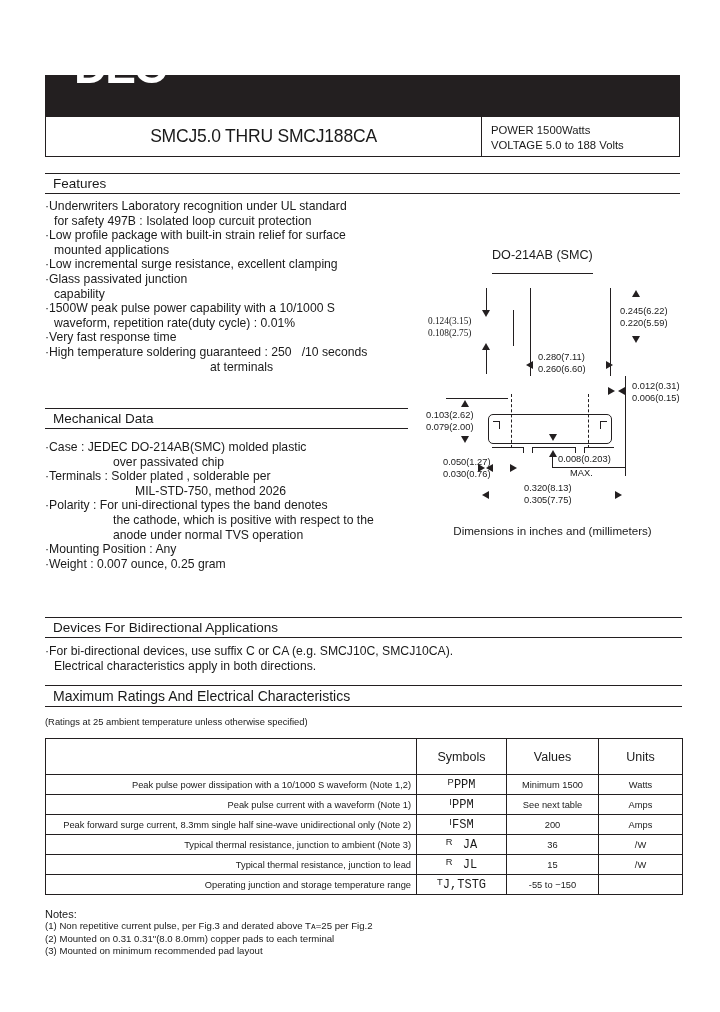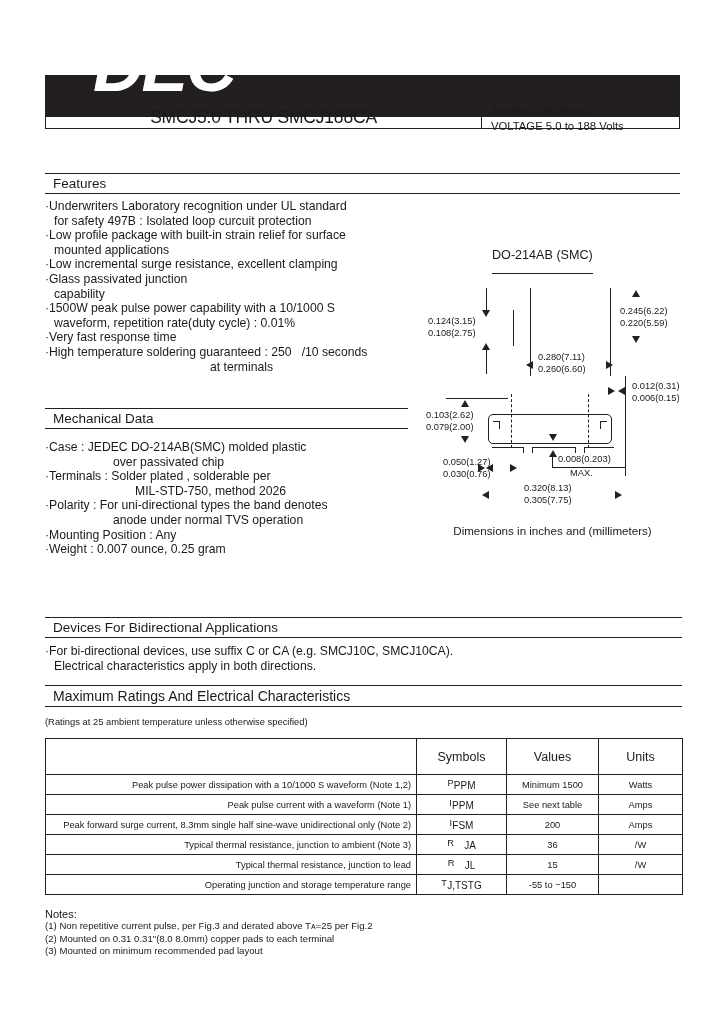--- a/index.html
+++ b/index.html
@@ -15,34 +15,34 @@
     overflow: hidden;
   }
   .page { position: absolute; left: 0; top: 0; width: 720px; height: 1012px; }
 
   
   .logo-bar {
     position: absolute; left: 45px; top: 75px; width: 635px; height: 42px;
     background: #231f20;
   }
   .logo-text {
-    position: absolute; left: 93px; top: 34px;
+    position: absolute; left: 74px; top: 34px;
     font-family: "Liberation Sans", sans-serif;
-    font-weight: bold; font-style: italic;
-    font-size: 70px; line-height: 66px;
+    font-weight: bold; 
+    font-size: 46px; line-height: 66px;
     letter-spacing: -2px;
     color: #231f20;
     z-index: 3;
     -webkit-text-stroke: 0;
   }
   .logo-text .knock {
     color: #ffffff;
   }
   .title-box {
-    position: absolute; left: 45px; top: 106px; width: 635px; height: 23px;
+    position: absolute; left: 45px; top: 117px; width: 635px; height: 40px;
     border: 1.6px solid #231f20; border-top: none;
     display: flex;
   }
   .title-main {
     flex: 1 1 auto;
     display: flex; align-items: center; justify-content: center;
     font-size: 17.5px; letter-spacing: -0.2px;
   }
   .title-right {
     width: 198px; flex: 0 0 198px;
@@ -118,21 +118,21 @@
     font-size: 9.3px;
     height: 20px;
     vertical-align: middle;
   }
   .rt .c-desc  { width: 371px; text-align: right; }
   .rt .c-sym   { width: 90px;  text-align: center; }
   .rt .c-val   { width: 92px;  text-align: center; }
   .rt .c-unit  { width: 84px;  text-align: center; }
   .rt thead td { height: 36px; font-size: 12.5px; text-align: center; }
   .rt thead td.c-desc { border-right: 1.5px solid #231f20; }
-  .rt sub { font-size: 10px; }
+  .rt sub { font-size: 12px; font-family: Liberation Mono, monospace; }
   .sym { letter-spacing: 0.2px; }
 
   .notes {
     position: absolute; left: 45px; top: 908px;
     font-size: 9.6px; line-height: 12.4px;
   }
   .notes .nt-h { font-size: 11px; }
 </style>
 </head>
 <body>
@@ -170,31 +170,32 @@
   </div>
 
   <div class="sec" style="left:45px; top:408px; width:363px;">Mechanical Data</div>
 
   <div class="bullets" style="left:45px; top:440px; width:375px;">
     <span class="li">Case : JEDEC DO-214AB(SMC) molded plastic</span>
     <span class="ind" style="padding-left:68px;">over  passivated chip</span>
     <span class="li">Terminals : Solder plated , solderable per</span>
     <span class="ind" style="padding-left:90px;">MIL-STD-750, method 2026</span>
     <span class="li">Polarity : For uni-directional types the band denotes</span>
+    <span class="ind" style="padding-left:68px;">the cathode, which is positive with respect to the</span>
     <span class="ind" style="padding-left:68px;">anode under normal TVS operation</span>
     <span class="li">Mounting Position : Any</span>
     <span class="li">Weight : 0.007 ounce, 0.25 gram</span>
   </div>
 
   <div class="pkg">
     <div class="pkg-title">DO-214AB (SMC)</div>
 
     <div class="vline" style="left:66px; top:40px; height:24px;"></div>
     <div class="arrow ar-down" style="left:62px; top:62px;"></div>
-    <div class="dim" style="left:8px; top:68px;">
+    <div class="dim" style="left:8px; top:68px;font-family:Liberation Serif, serif;">
       <div>0.124(3.15)</div>
       <div>0.108(2.75)</div>
     </div>
     <div class="arrow ar-up" style="left:62px; top:95px;"></div>
     <div class="vline" style="left:66px; top:102px; height:24px;"></div>
 
     <div class="vline" style="left:93px; top:62px; height:36px;"></div>
 
     <div class="vline" style="left:110px; top:40px; height:88px;"></div>
     <div class="vline" style="left:190px; top:40px; height:88px;"></div>

